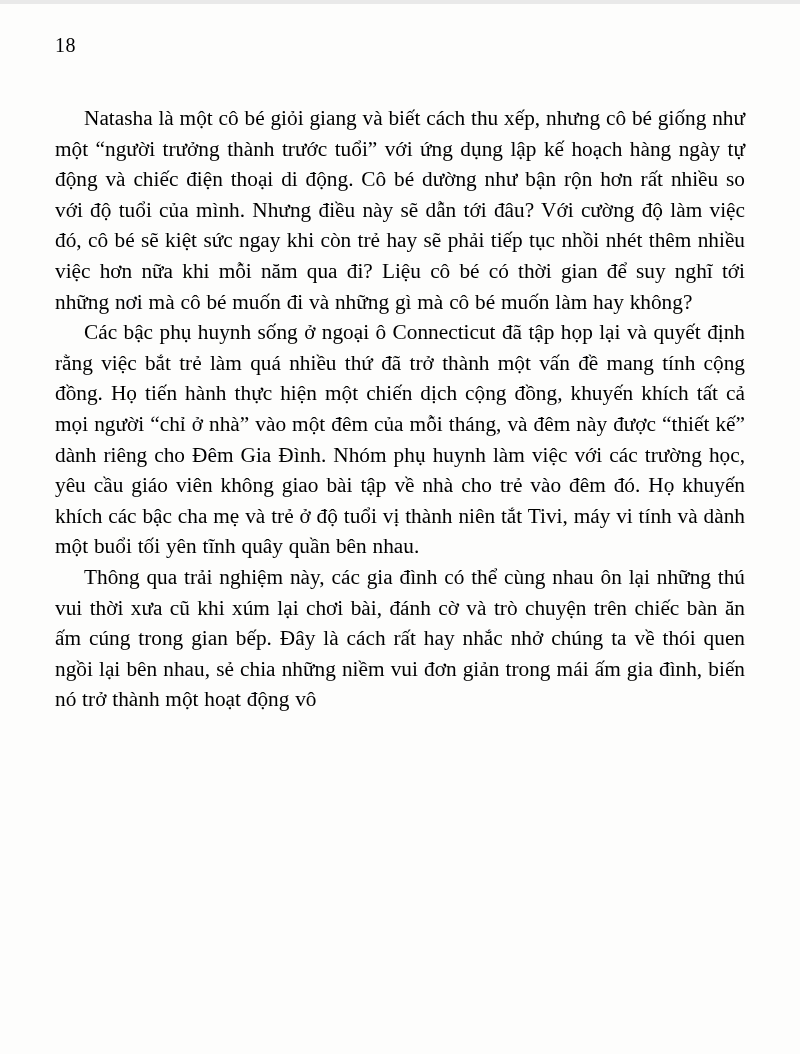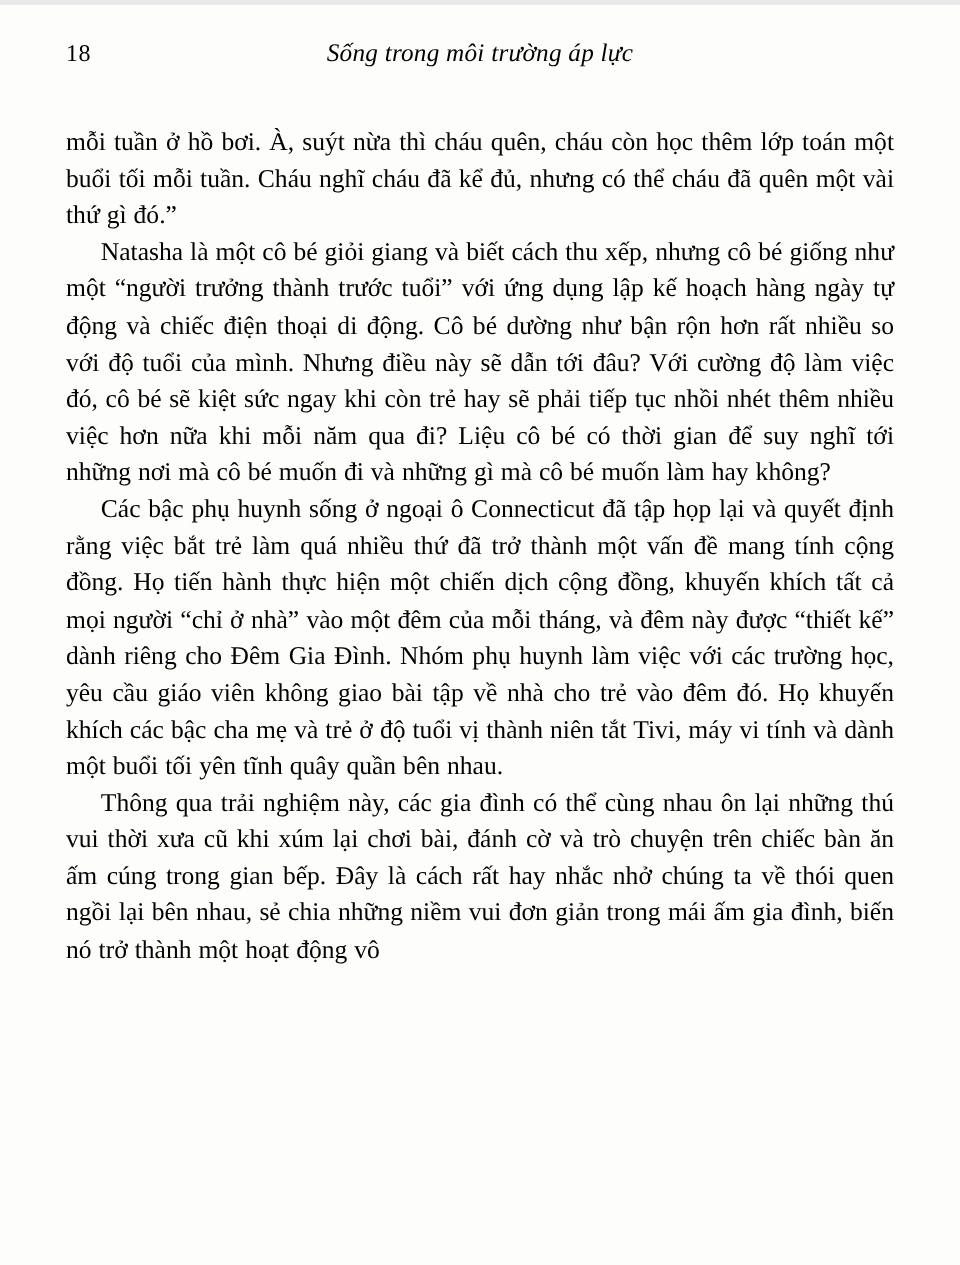--- a/index.html
+++ b/index.html
@@ -52,21 +52,19 @@
   .page-body p.continuation {
     text-indent: 0;
   }
 </style>
 </head>
 <body>
 
 <div class="page">
   <header class="page-header">
     <span class="page-number">18</span>
-    <span class="running-title">Sống trong môi trường áp lực</span>
   </header>
   <main class="page-body">
-    <p class="continuation">mỗi tuần ở hồ bơi. À, suýt nừa thì cháu quên, cháu còn học thêm lớp toán một buổi tối mỗi tuần. Cháu nghĩ cháu đã kể đủ, nhưng có thể cháu đã quên một vài thứ gì đó.”</p>
     <p>Natasha là một cô bé giỏi giang và biết cách thu xếp, nhưng cô bé giống như một “người trưởng thành trước tuổi” với ứng dụng lập kế hoạch hàng ngày tự động và chiếc điện thoại di động. Cô bé dường như bận rộn hơn rất nhiều so với độ tuổi của mình. Nhưng điều này sẽ dẫn tới đâu? Với cường độ làm việc đó, cô bé sẽ kiệt sức ngay khi còn trẻ hay sẽ phải tiếp tục nhồi nhét thêm nhiều việc hơn nữa khi mỗi năm qua đi? Liệu cô bé có thời gian để suy nghĩ tới những nơi mà cô bé muốn đi và những gì mà cô bé muốn làm hay không?</p>
     <p>Các bậc phụ huynh sống ở ngoại ô Connecticut đã tập họp lại và quyết định rằng việc bắt trẻ làm quá nhiều thứ đã trở thành một vấn đề mang tính cộng đồng. Họ tiến hành thực hiện một chiến dịch cộng đồng, khuyến khích tất cả mọi người “chỉ ở nhà” vào một đêm của mỗi tháng, và đêm này được “thiết kế” dành riêng cho Đêm Gia Đình. Nhóm phụ huynh làm việc với các trường học, yêu cầu giáo viên không giao bài tập về nhà cho trẻ vào đêm đó. Họ khuyến khích các bậc cha mẹ và trẻ ở độ tuổi vị thành niên tắt Tivi, máy vi tính và dành một buổi tối yên tĩnh quây quần bên nhau.</p>
     <p>Thông qua trải nghiệm này, các gia đình có thể cùng nhau ôn lại những thú vui thời xưa cũ khi xúm lại chơi bài, đánh cờ và trò chuyện trên chiếc bàn ăn ấm cúng trong gian bếp. Đây là cách rất hay nhắc nhở chúng ta về thói quen ngồi lại bên nhau, sẻ chia những niềm vui đơn giản trong mái ấm gia đình, biến nó trở thành một hoạt động vô</p>
   </main>
 </div>
 
 </body></html>

